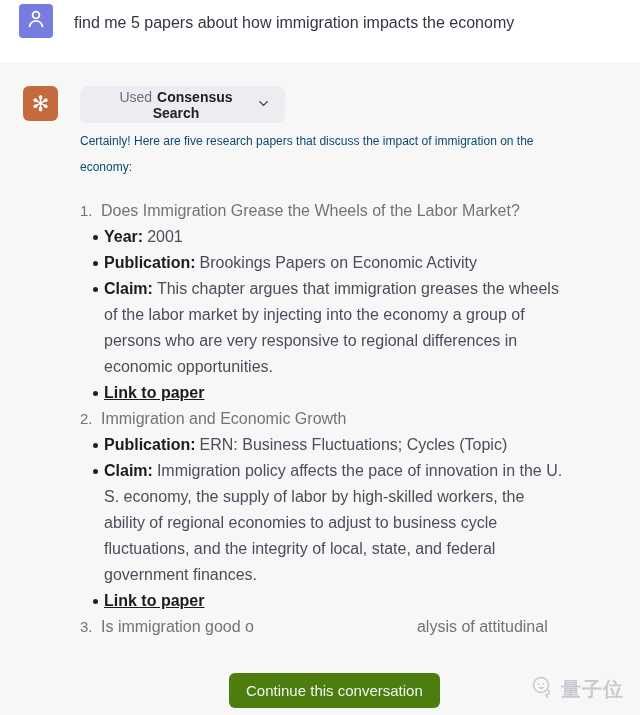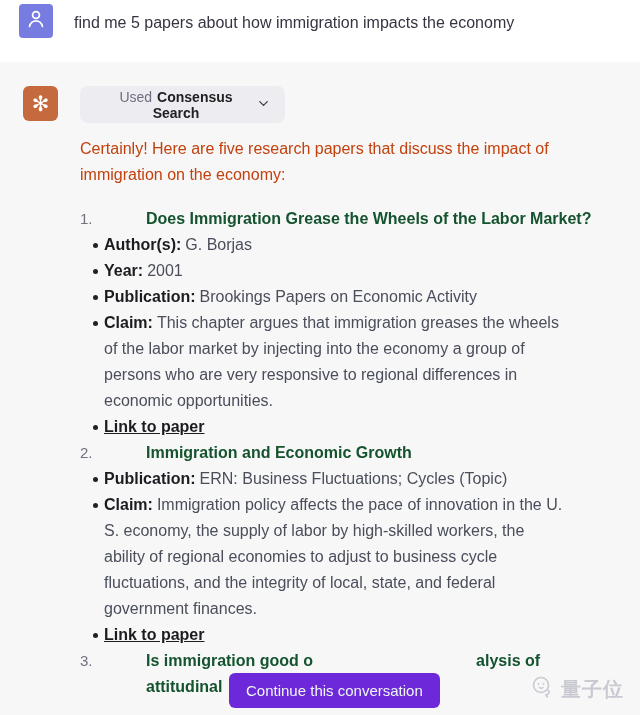--- a/index.html
+++ b/index.html
@@ -42,50 +42,50 @@
     display:inline-flex; align-items:center; justify-content:space-between;
     width:205px; height:37px; padding:0 14px 0 16px;
     background:#ececf1; border:none; border-radius:8px; cursor:pointer;
     font-family:inherit; font-size:14px; color:#6e6e80;
   }
   .plugin-pill .plugin-name { font-weight:700; color:#202123; margin-left:5px;margin-top:12px; }
   .plugin-pill svg { color:#40414f; }
 
   
   .intro {
-    margin-top:13px; max-width:508px;
-    font-size:16px; line-height:26px; color:#c2410c;
+    margin-top:5px; max-width:508px;
+    font-size:12px; line-height:26px; color:#0c4a6e;
   }
   .paper-list { margin-top:18px; list-style:none; }
   .paper-item { display:block; }
   .heading-line { display:flex; line-height:26px; font-size:16px; }
   .num {
     flex:none; width:21px; color:#6f737f; font-size:15px;
   }
-  .paper-title { font-weight:700; color:#14532d;margin-left:45px; }
+  .paper-title { font-weight:400; color:#737373; }
   .fields { list-style:none; }
   .field-line {
     position:relative; padding-left:24px; max-width:504px;
     font-size:16px; line-height:26px; color:#4a4e5a;
   }
   .field-line .dot {
     position:absolute; left:13px; top:11px; width:5px; height:5px;
     border-radius:50%; background:#202123;
   }
   .field-label { font-weight:700; color:#1b1c20; margin-right:4px; }
   .field-claim { max-width:484px; }
   .link-paper {
     font-weight:700; color:#1b1c20; text-decoration:underline; cursor:pointer;
   }
   .spacer-under-button { display:inline-block; width:163px; }
 
   
   .continue-btn {
     position:absolute; left:229px; top:673px; height:35px; padding:0 17px;
-    background:#6d28d9; color:#eef7f2; border:none; border-radius:6px;
+    background:#4d7c0f; color:#eef7f2; border:none; border-radius:6px;
     font-family:inherit; font-size:15px; cursor:pointer; white-space:nowrap;
     z-index:5;
   }
 
   
   .watermark {
     position:absolute; right:16px; top:674px; display:flex; align-items:center;
     color:#c9cad1; z-index:4;
   }
   .watermark-text { font-size:20px; font-weight:700; letter-spacing:1px; margin-left:3px;text-align:right; }
@@ -131,24 +131,20 @@
 
       
       <ol class="paper-list">
 
         <li class="paper-item">
           <div class="heading-line">
             <span class="num">1.</span>
             <span class="paper-title">Does Immigration Grease the Wheels of the Labor Market?</span>
           </div>
           <ul class="fields">
-            <li class="field-line">
-              <span class="dot"></span>
-              <span class="field-label">Author(s):</span><span>G. Borjas</span>
-            </li>
             <li class="field-line">
               <span class="dot"></span>
               <span class="field-label">Year:</span><span>2001</span>
             </li>
             <li class="field-line">
               <span class="dot"></span>
               <span class="field-label">Publication:</span><span>Brookings Papers on Economic Activity</span>
             </li>
             <li class="field-line field-claim">
               <span class="dot"></span>

